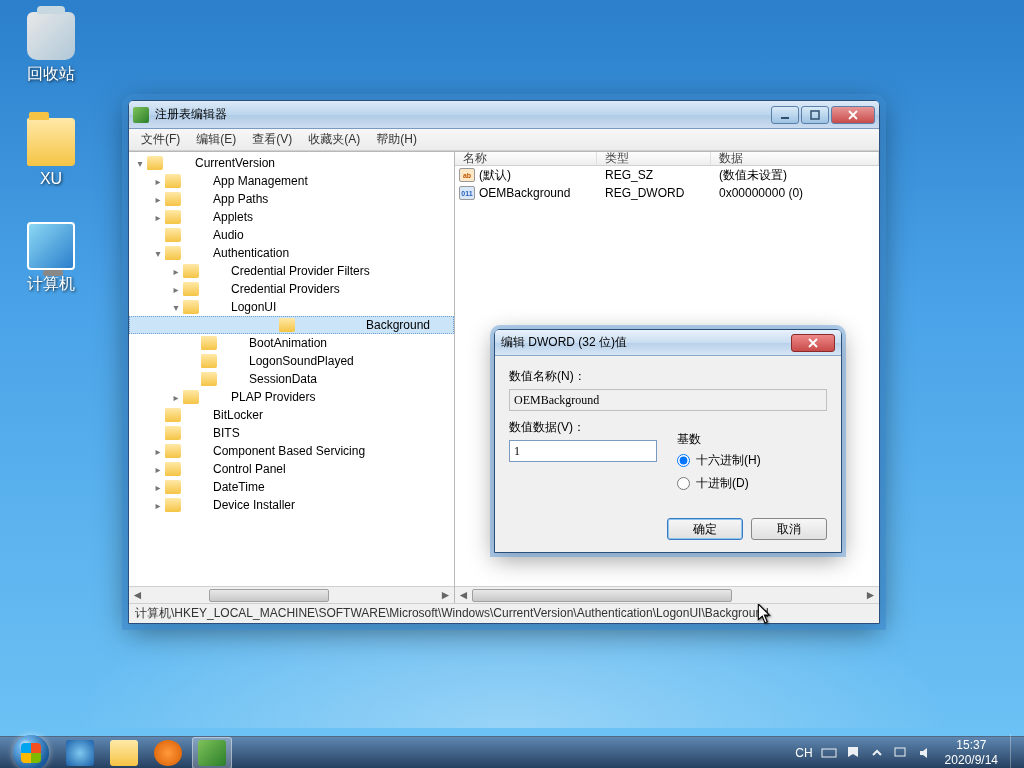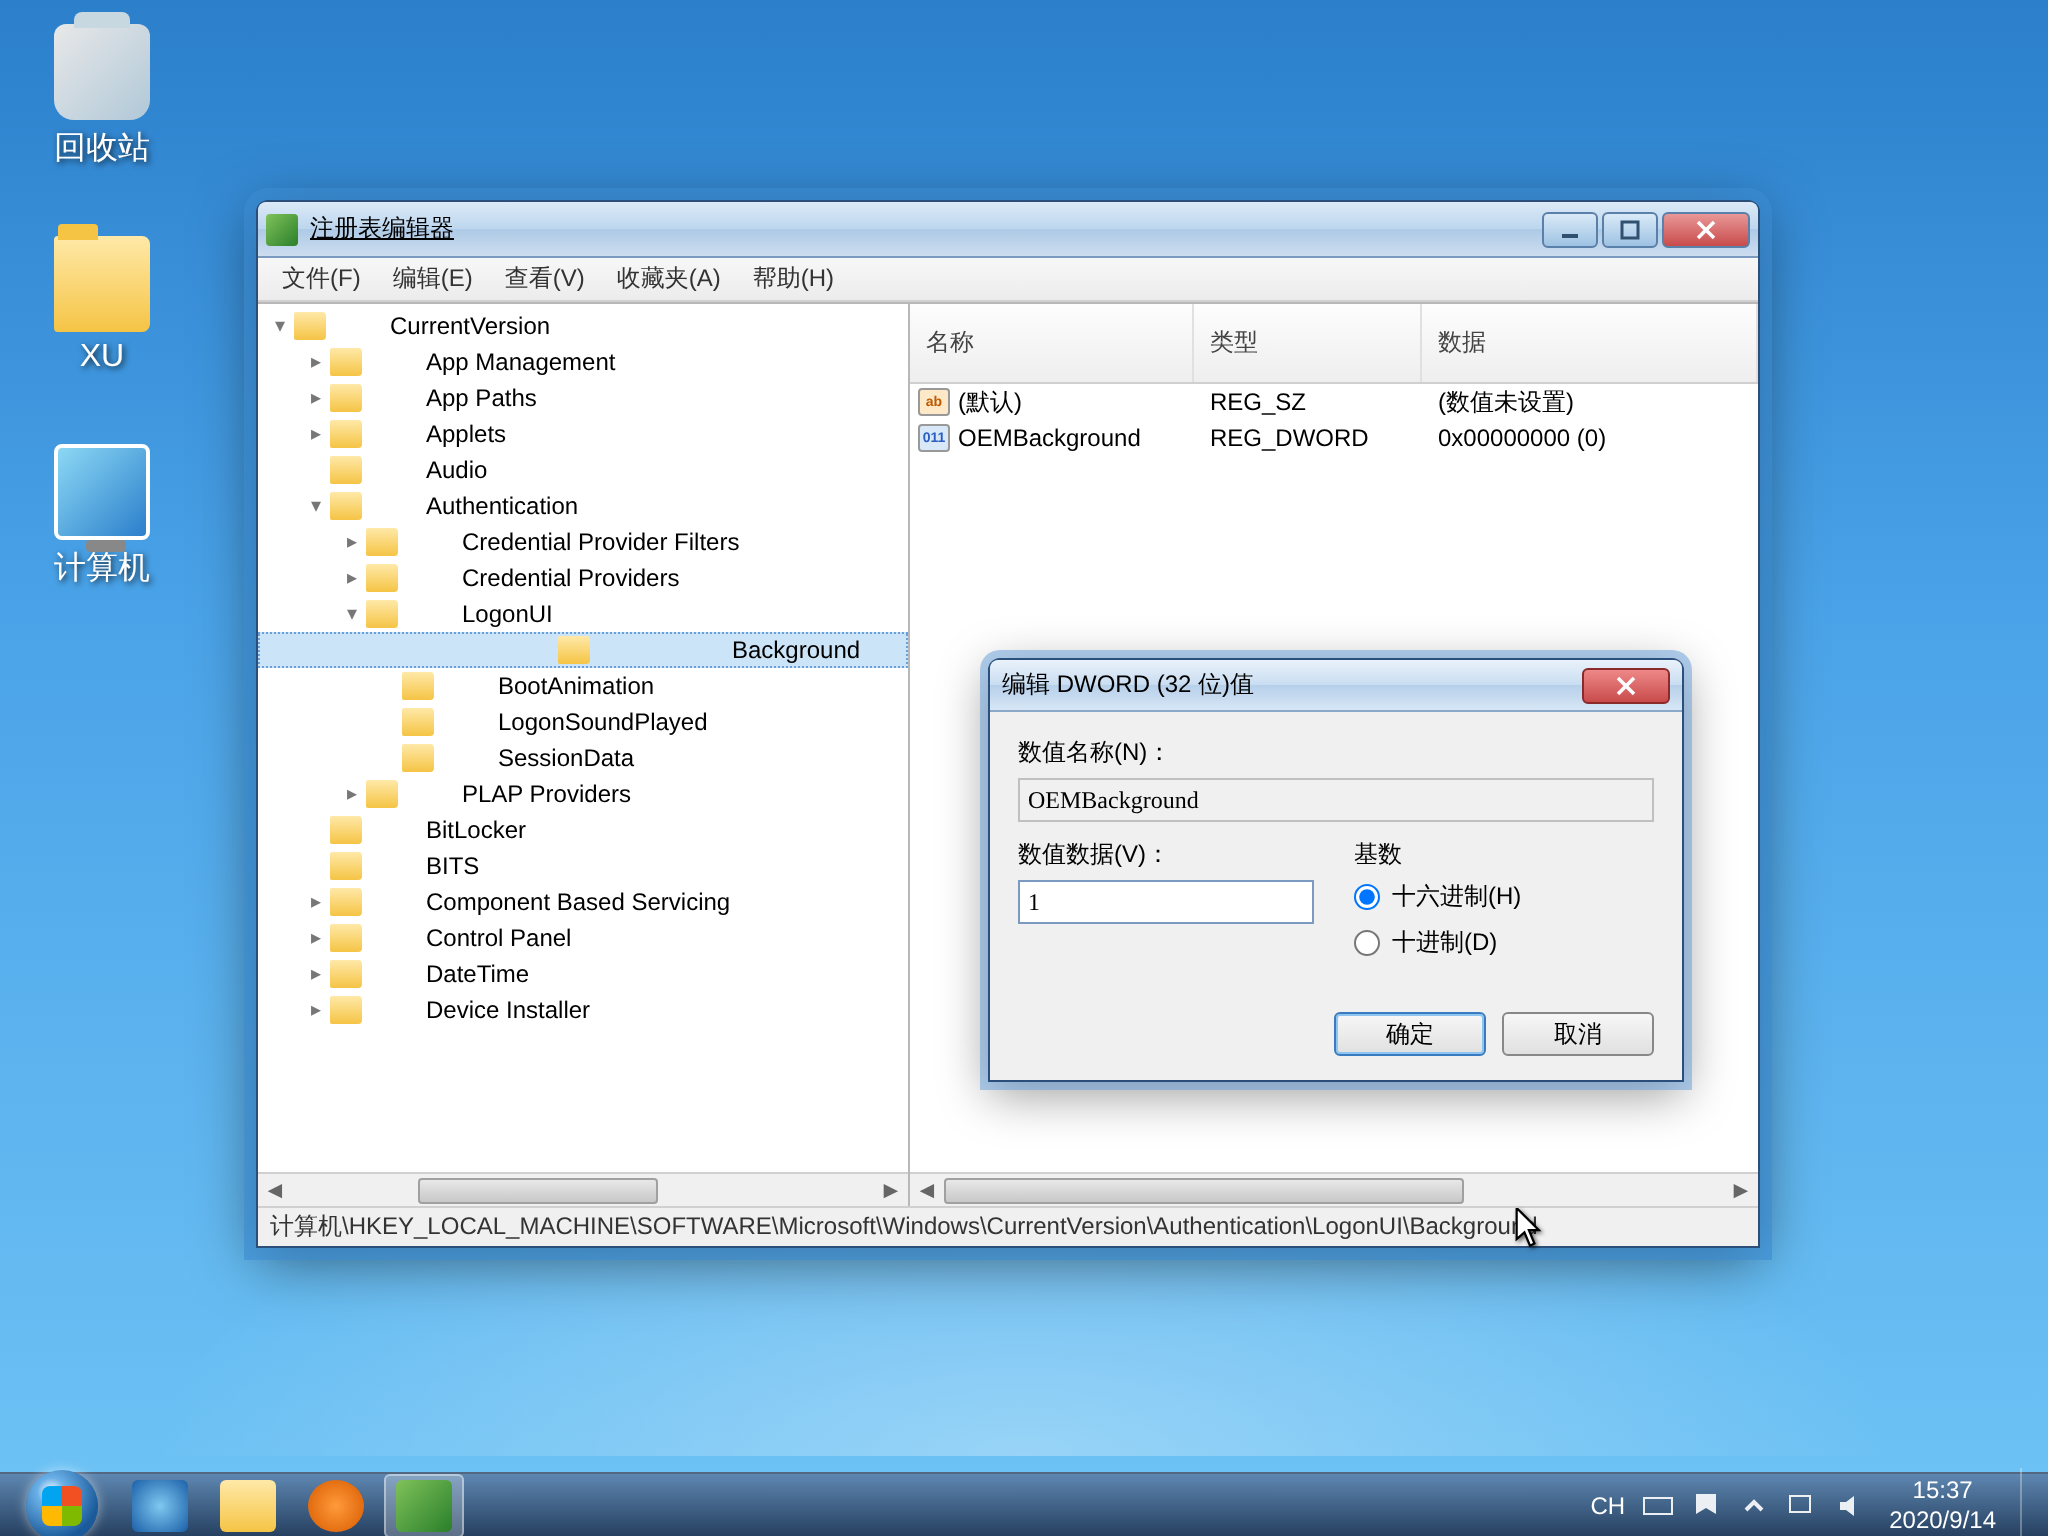--- a/index.html
+++ b/index.html
@@ -12,21 +12,21 @@
 
 .recycle-ico { background: linear-gradient(135deg, #e8e8e8, #b0c8d8); border-radius: 6px 6px 10px 10px; position: relative; }
 .recycle-ico::before { content:""; position:absolute; top:-6px; left:10px; right:10px; height:8px; background:#c8d8e0; border-radius:4px 4px 0 0; }
 .folder-ico { background: linear-gradient(to bottom, #ffe9a8, #f5c445); border-radius: 2px 4px 4px 2px; position:relative; }
 .folder-ico::before { content:""; position:absolute; top:-6px; left:2px; width:20px; height:8px; background:#f5c445; border-radius:2px 2px 0 0; }
 .pc-ico { background: linear-gradient(135deg,#8cd8f5,#2b7fcb); border-radius:4px; position:relative; border:2px solid #fff; }
 .pc-ico::after{content:"";position:absolute;bottom:-8px;left:14px;width:20px;height:6px;background:#888;border-radius:2px;}
 
 
 .window { position: absolute; left: 128px; top: 100px; width: 752px; height: 524px; background: #fff; border: 1px solid #2a4f7a; border-radius: 6px 6px 0 0; box-shadow: 0 0 0 6px rgba(60,140,210,0.6), 0 6px 30px rgba(0,0,0,0.5); display:flex; flex-direction:column; }
-.titlebar { height: 28px; background: linear-gradient(to bottom,#dceaf7,#bcd6ee 50%,#aecae6 51%,#cdddf0); border-radius: 4px 4px 0 0; display:flex; align-items:center; padding:0 4px; border-bottom:1px solid #7a9ac0;text-decoration:underline;}
+.titlebar { height: 28px; background: linear-gradient(to bottom,#dceaf7,#bcd6ee 50%,#aecae6 51%,#cdddf0); border-radius: 4px 4px 0 0; display:flex; align-items:center; padding:0 4px; border-bottom:1px solid #7a9ac0;}
 .titlebar .app-icon { width:16px; height:16px; background:linear-gradient(135deg,#7fc25a,#2a7f2a); margin-right:6px; border-radius:2px;}
 .title-text { flex:1; font-size:12px; color:#000; }
 .win-btns { display:flex; gap:2px; }
 .win-btn { width:28px; height:18px; background:linear-gradient(to bottom,#d9eaf7,#9ec2e3); border:1px solid #5a7fa8; border-radius:3px; display:flex; align-items:center; justify-content:center; color:#30506f; cursor:pointer; }
 .win-btn.close { background:linear-gradient(to bottom,#e89797,#c94b4b); color:#fff; width:44px;}
 .win-btn svg { width:10px; height:10px; }
 
 .menubar { height:22px; background:linear-gradient(to bottom,#f7f7f7,#ececec); border-bottom:1px solid #d0d0d0; display:flex; align-items:center; padding:0 4px;}
 .menu-item { padding:2px 8px; cursor:pointer; color:#333;}
 
@@ -34,21 +34,21 @@
 .tree-pane { width:326px; border-right:1px solid #b8b8b8; overflow:hidden; position:relative; background:#fff;}
 .tree { padding:2px 0 2px 0; white-space:nowrap; overflow:hidden; }
 .tree-row { display:flex; align-items:center; height:18px; padding-left:0; cursor:pointer; position:relative;}
 .expander { width:14px; height:14px; display:flex; align-items:center; justify-content:center; color:#777; font-size:10px; flex-shrink:0;}
 .tnode-ico { width:16px; height:14px; background:linear-gradient(to bottom,#ffe9a8,#f5c445); border-radius:1px 2px 2px 1px; margin-right:4px; flex-shrink:0;}
 .tree-row.selected { background:#cce4f7; outline:1px dotted #6aa0d8; outline-offset:-1px;gap:39px;}
 .tree-row span.lbl { color:#000;margin-left:28px; }
 .spacer { display:inline-block; flex-shrink:0;}
 
 .list-pane { flex:1; position:relative; background:#fff; overflow:hidden;}
-.list-header { display:flex; background:linear-gradient(to bottom,#fdfdfd,#eee); border-bottom:1px solid #d0d0d0; height:40px; align-items:flex-start;}
+.list-header { display:flex; background:linear-gradient(to bottom,#fdfdfd,#eee); border-bottom:1px solid #d0d0d0; height:14px; align-items:flex-start;}
 .col { padding:0 8px; border-right:1px solid #e0e0e0; height:100%; display:flex; align-items:center; color:#444;}
 .col-name{width:142px;} .col-type{width:114px;} .col-data{flex:1;}
 .list-body .row { display:flex; align-items:center; height:18px; padding:0;}
 .cell-name{width:142px; padding-left:4px; display:flex; align-items:center; gap:4px;}
 .cell-type{width:114px; padding-left:8px;}
 .cell-data{flex:1; padding-left:8px;}
 .val-ico { width:16px; height:14px; display:flex; align-items:center; justify-content:center; font-size:8px; border:1px solid #999; border-radius:2px;}
 .val-ico.sz { background:#fde8c8; color:#c05a00;}
 .val-ico.dw { background:#d8e8f8; color:#2a5fc0;}
 .val-ico .t{font-size:7px; font-weight:bold;}
@@ -63,21 +63,21 @@
 .dialog { position:absolute; left:494px; top:329px; width:348px; background:#f0f0f0; border:1px solid #2a4f7a; border-radius:6px 6px 0 0; box-shadow: 0 0 0 4px rgba(100,160,220,0.5), 0 6px 25px rgba(0,0,0,0.4);}
 .dlg-title { height:26px; background:linear-gradient(to bottom,#eaf2fb,#c9ddf1 50%,#b7d0ea 51%,#d7e6f5); border-radius:4px 4px 0 0; display:flex; align-items:center; padding:0 6px; border-bottom:1px solid #8aa8c8;}
 .dlg-title .t{flex:1; color:#000;}
 .dlg-close { width:44px; height:18px; background:linear-gradient(to bottom,#e88,#c94b4b); border:1px solid #8a2a2a; border-radius:3px; display:flex; align-items:center; justify-content:center; color:#fff; cursor:pointer;}
 .dlg-body { padding:12px 14px 10px; background:#f0f0f0;}
 .group-row{margin-bottom:8px;}
 .dlg-body label{display:block; margin-bottom:4px; color:#000;}
 .ro-field { width:100%; height:22px; border:1px solid #c0c0c0; background:#f0f0f0; padding:2px 4px; color:#000; font-family:Tahoma;}
 .edit-field { width:148px; height:22px; border:1px solid #7a9ac0; background:#fff; padding:2px 4px; font-family:Tahoma; outline:none;}
 .two-col { display:flex; gap:20px; align-items:flex-start;}
-.radio-group { margin-top:0;}
+.radio-group { margin-top:12px;}
 .radio-row { display:flex; align-items:center; gap:6px; margin-bottom:6px;}
 .radio-row input{margin:0;}
 .dlg-btns { display:flex; justify-content:flex-end; gap:8px; padding:10px 14px 12px;}
 .dlg-btn { width:76px; height:22px; background:linear-gradient(to bottom,#f7f7f7,#e0e0e0); border:1px solid #888; border-radius:3px; cursor:pointer;}
 .dlg-btn.primary { border:1px solid #3a7ac0; box-shadow:0 0 0 1px #8ec4f0 inset;}
 
 
 .taskbar { position:absolute; bottom:0; left:0; right:0; height:32px; background:linear-gradient(to bottom, rgba(90,120,160,0.8), rgba(30,50,80,0.9)); display:flex; align-items:center; padding:0 4px; border-top:1px solid rgba(255,255,255,0.2);}
 .start-btn { width:54px; height:38px; display:flex; align-items:center; justify-content:center; cursor:pointer;}
 .start-orb { width:36px; height:36px; border-radius:50%; background:radial-gradient(circle at 35% 30%, #fff 0%, #6ab0e8 20%, #1a5a9a 70%); position:relative; box-shadow:0 0 6px rgba(255,255,255,0.5);}

